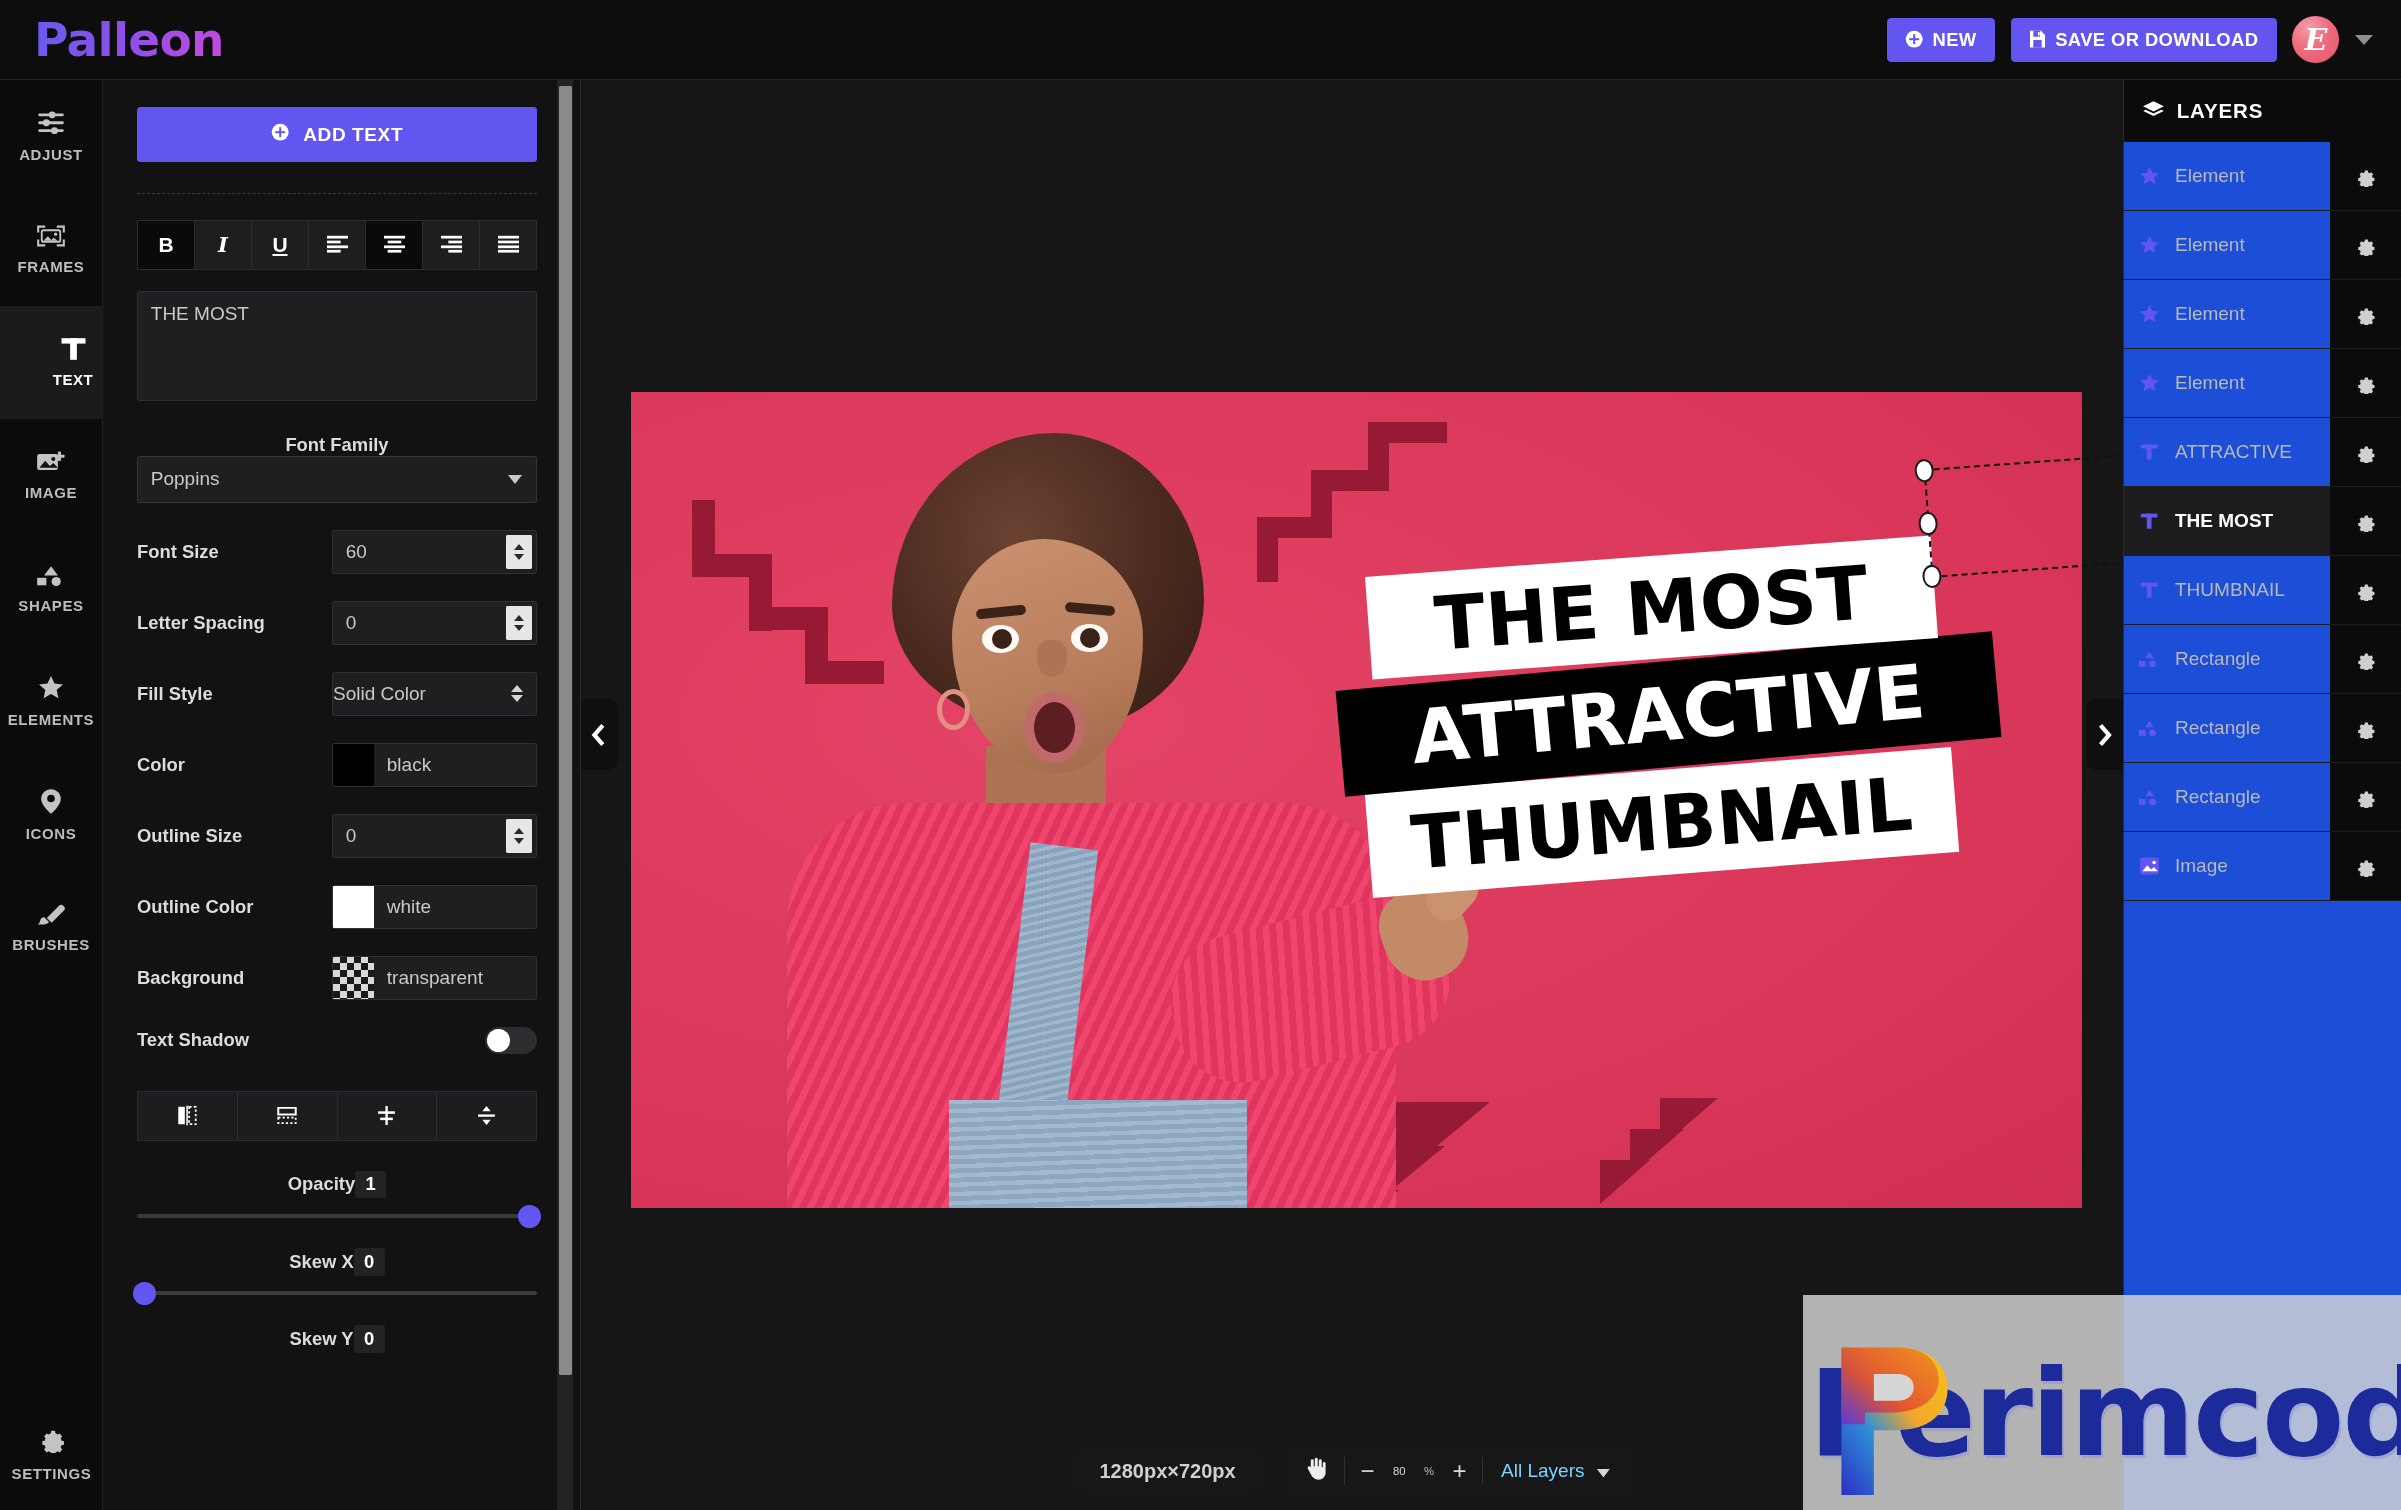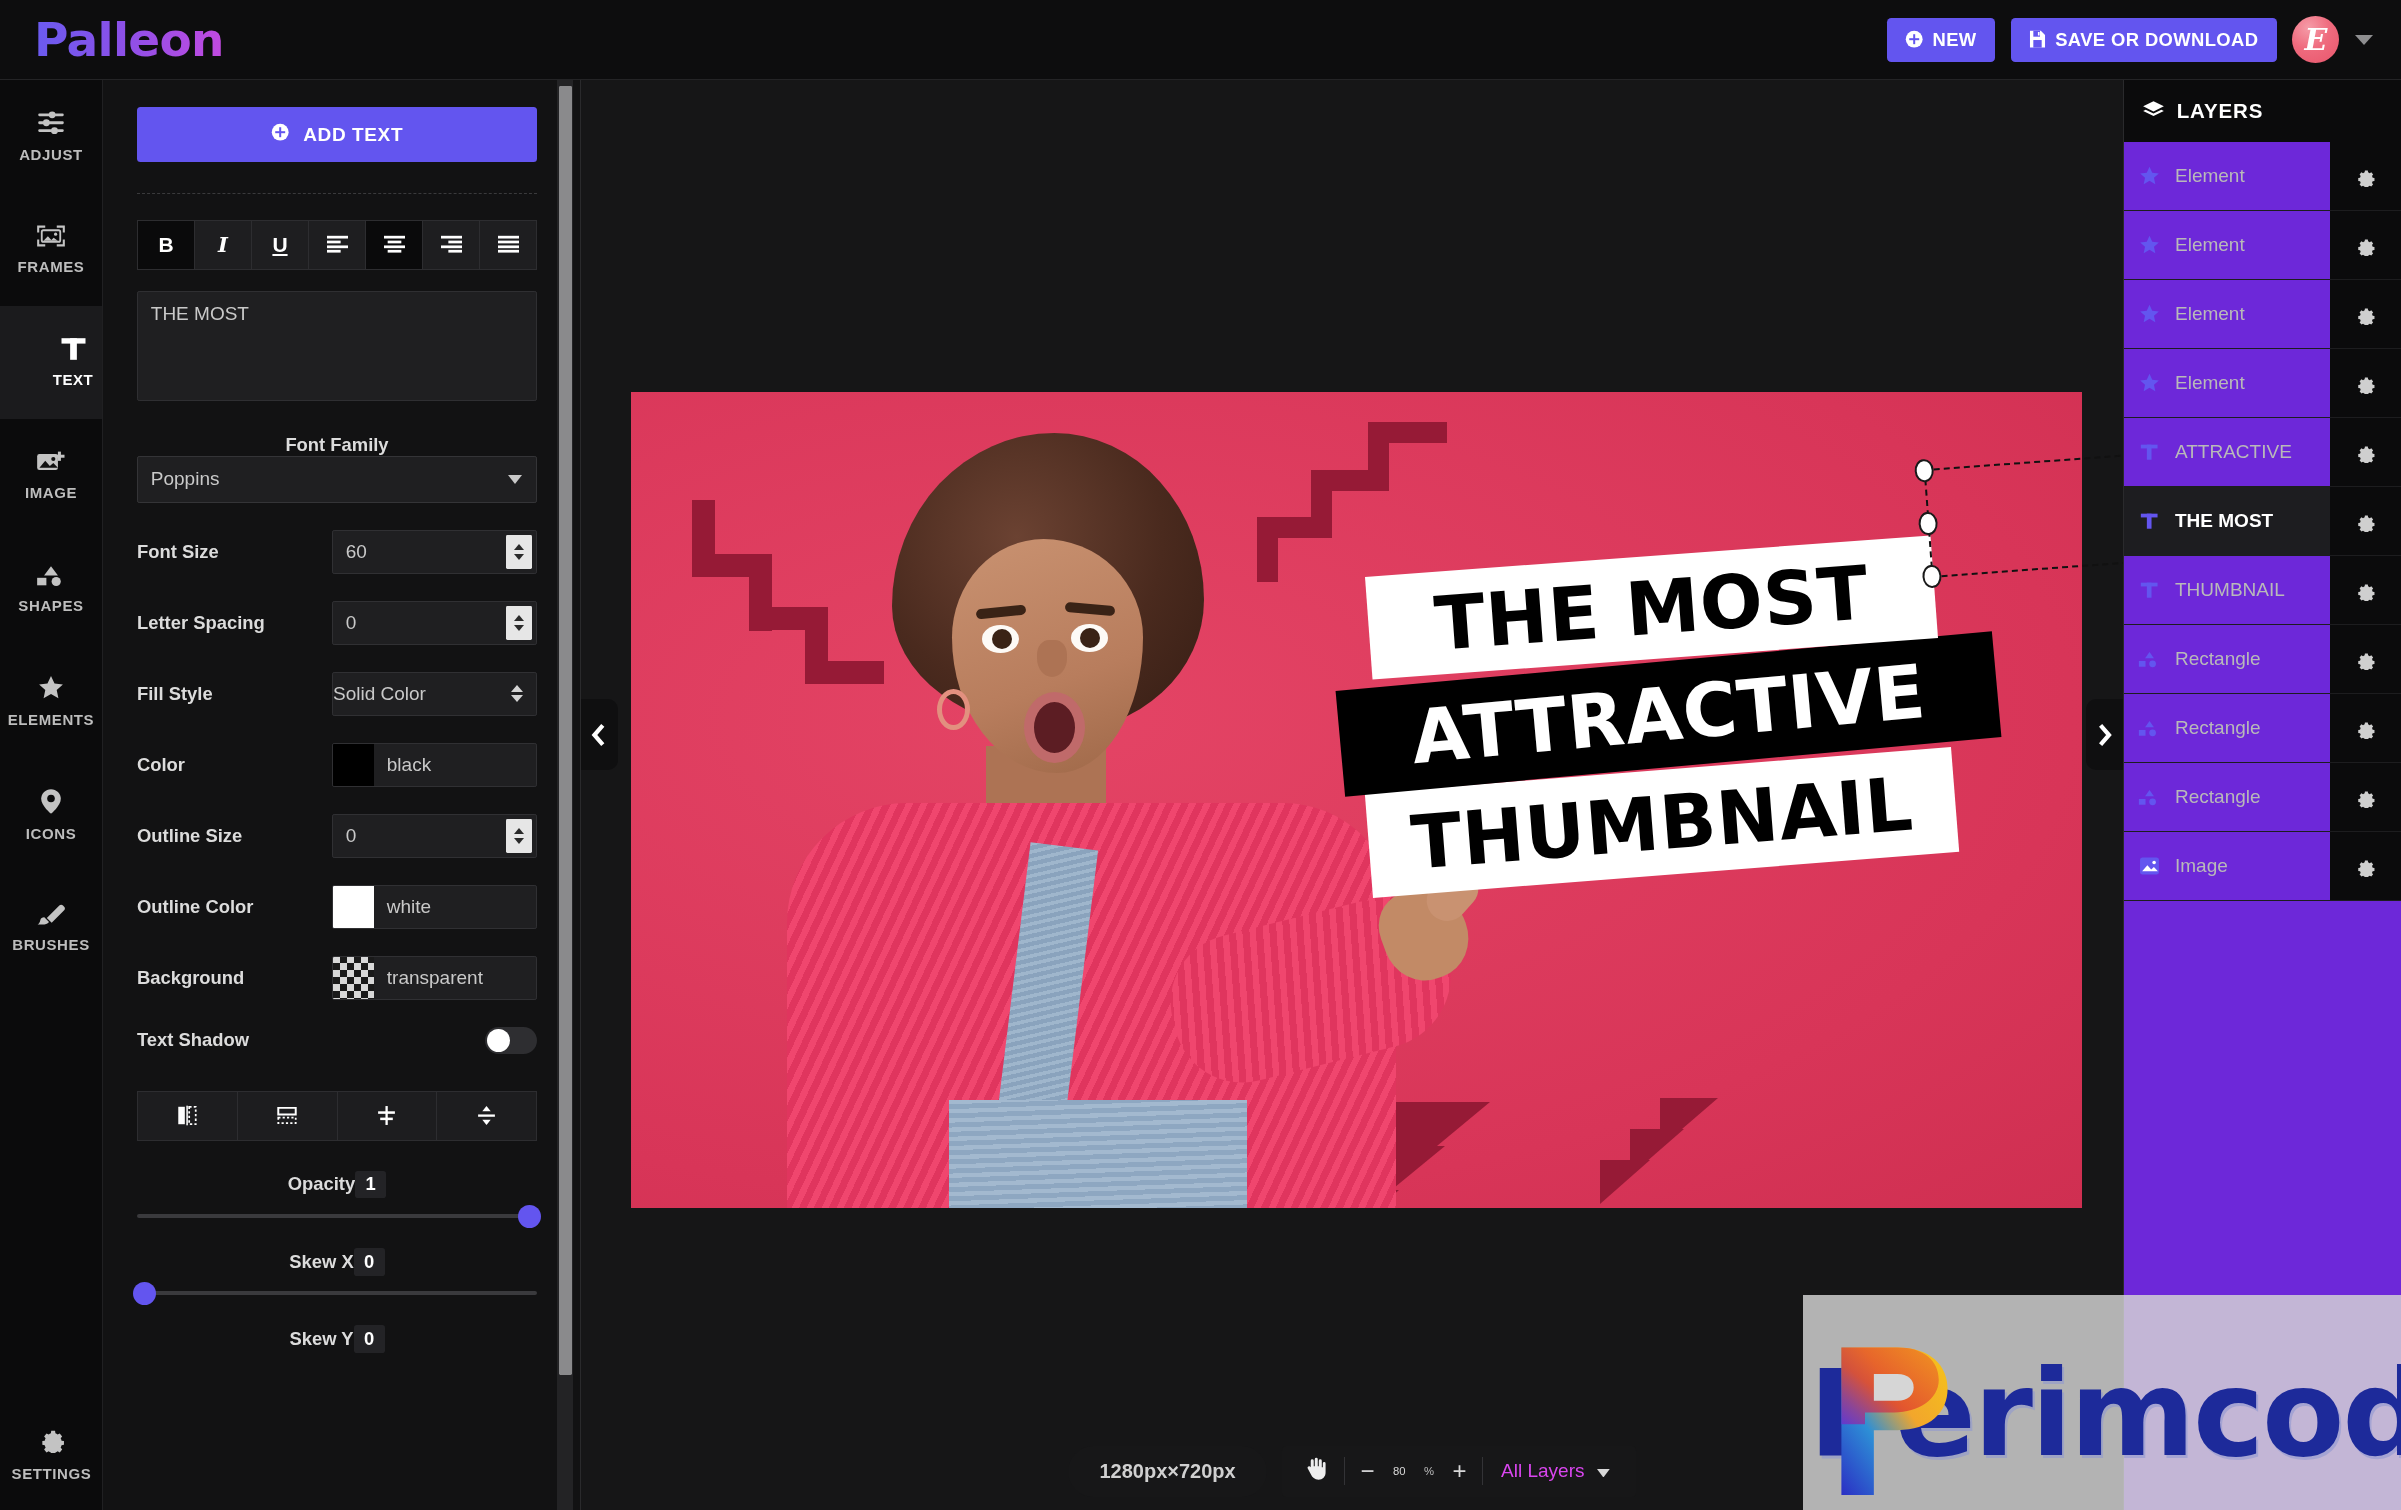--- a/index.html
+++ b/index.html
@@ -372,27 +372,27 @@
   }
   .tool-cell {
     height: 51px; display: flex; align-items: center; justify-content: center;
     padding: 0 17px; cursor: pointer; color: #e4e4e4; font-size: 19px; font-weight: 700;
   }
   .tool-sep { width: 0.7px; height: 28px; background: #333336; }
   #zoom-ctl { display: flex; align-items: center; gap: 18.4px; padding: 0 15.6px; }
   .zbtn { font-size: 24px; color: #d8d8d8; cursor: pointer; line-height: 1; }
   #all-layers {
     display: flex; align-items: center; gap: 12.8px; padding: 0 18.4px;
-    font-size: 19px; color: #d946ef; cursor: pointer;
+    font-size: 19px; color: #7dd3fc; cursor: pointer;
   }
 
   
   #layers {
     position: absolute; right: 0; top: 80px; width: 278px; bottom: 0;
-    background: #6d28d9; border-left: 1.4px solid #2a2a2c;
+    background: #1d4ed8; border-left: 1.4px solid #2a2a2c;
   }
   #layers-head {
     height: 62px; display: flex; align-items: center; gap: 11.3px;
     padding-left: 18.4px; background: #0b0b0c;
     font-size: 20.5px; font-weight: 700; letter-spacing: 0.9px; color: #fff;
   }
   .layer-row {
     height: 69px; display: flex; align-items: center;
     border-bottom: 0.7px solid #1d1d1f; cursor: pointer; position: relative;
   }

